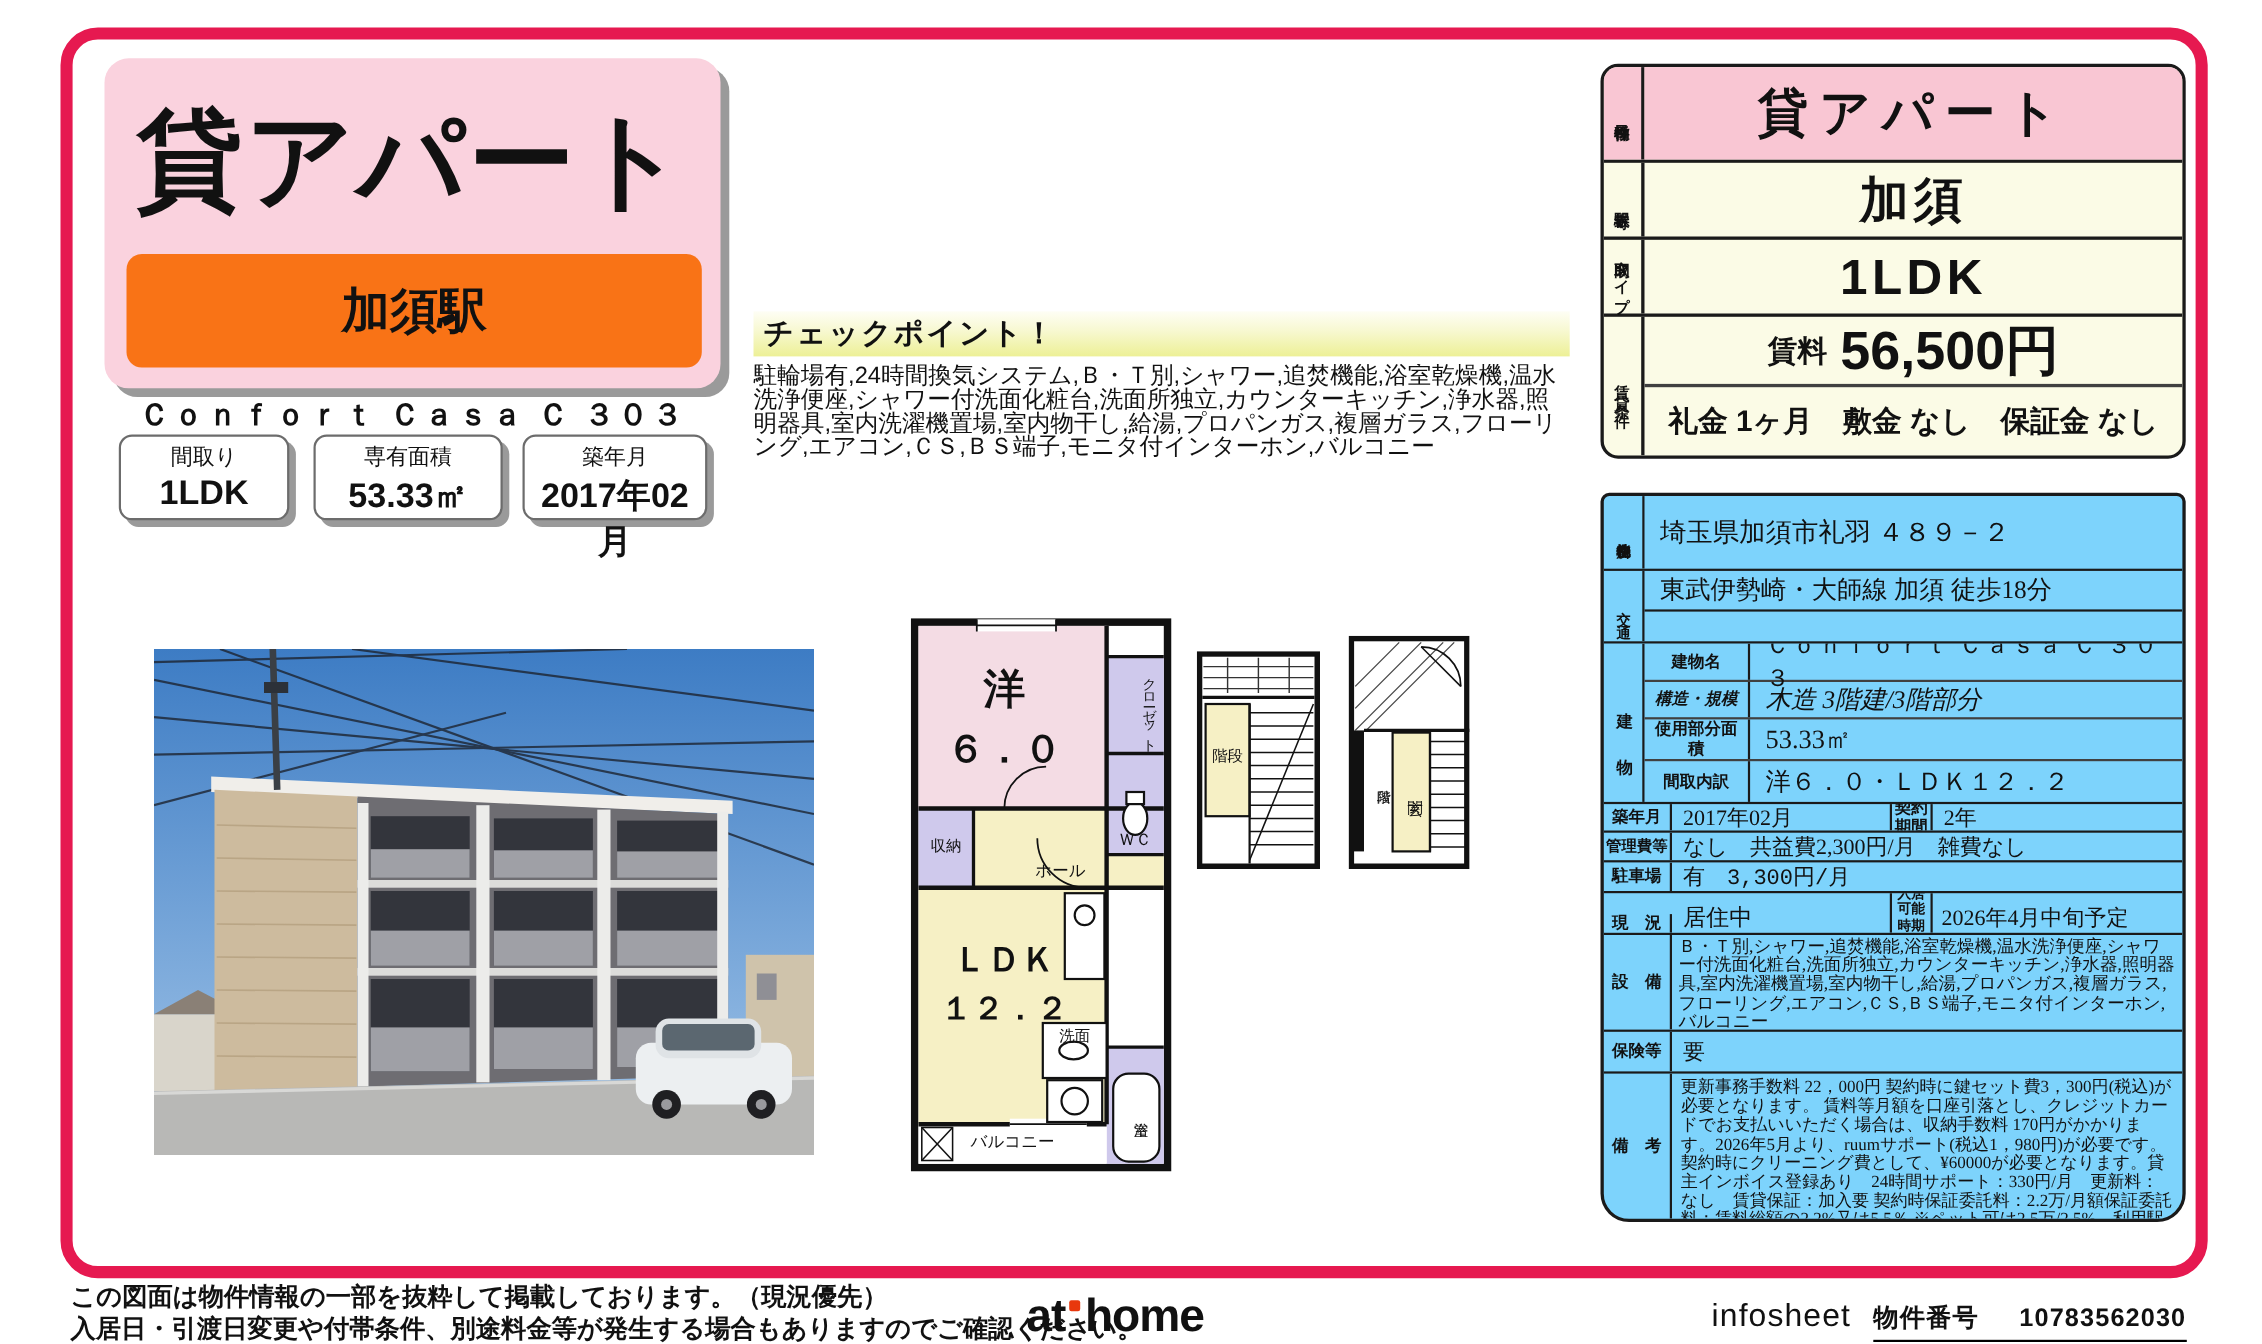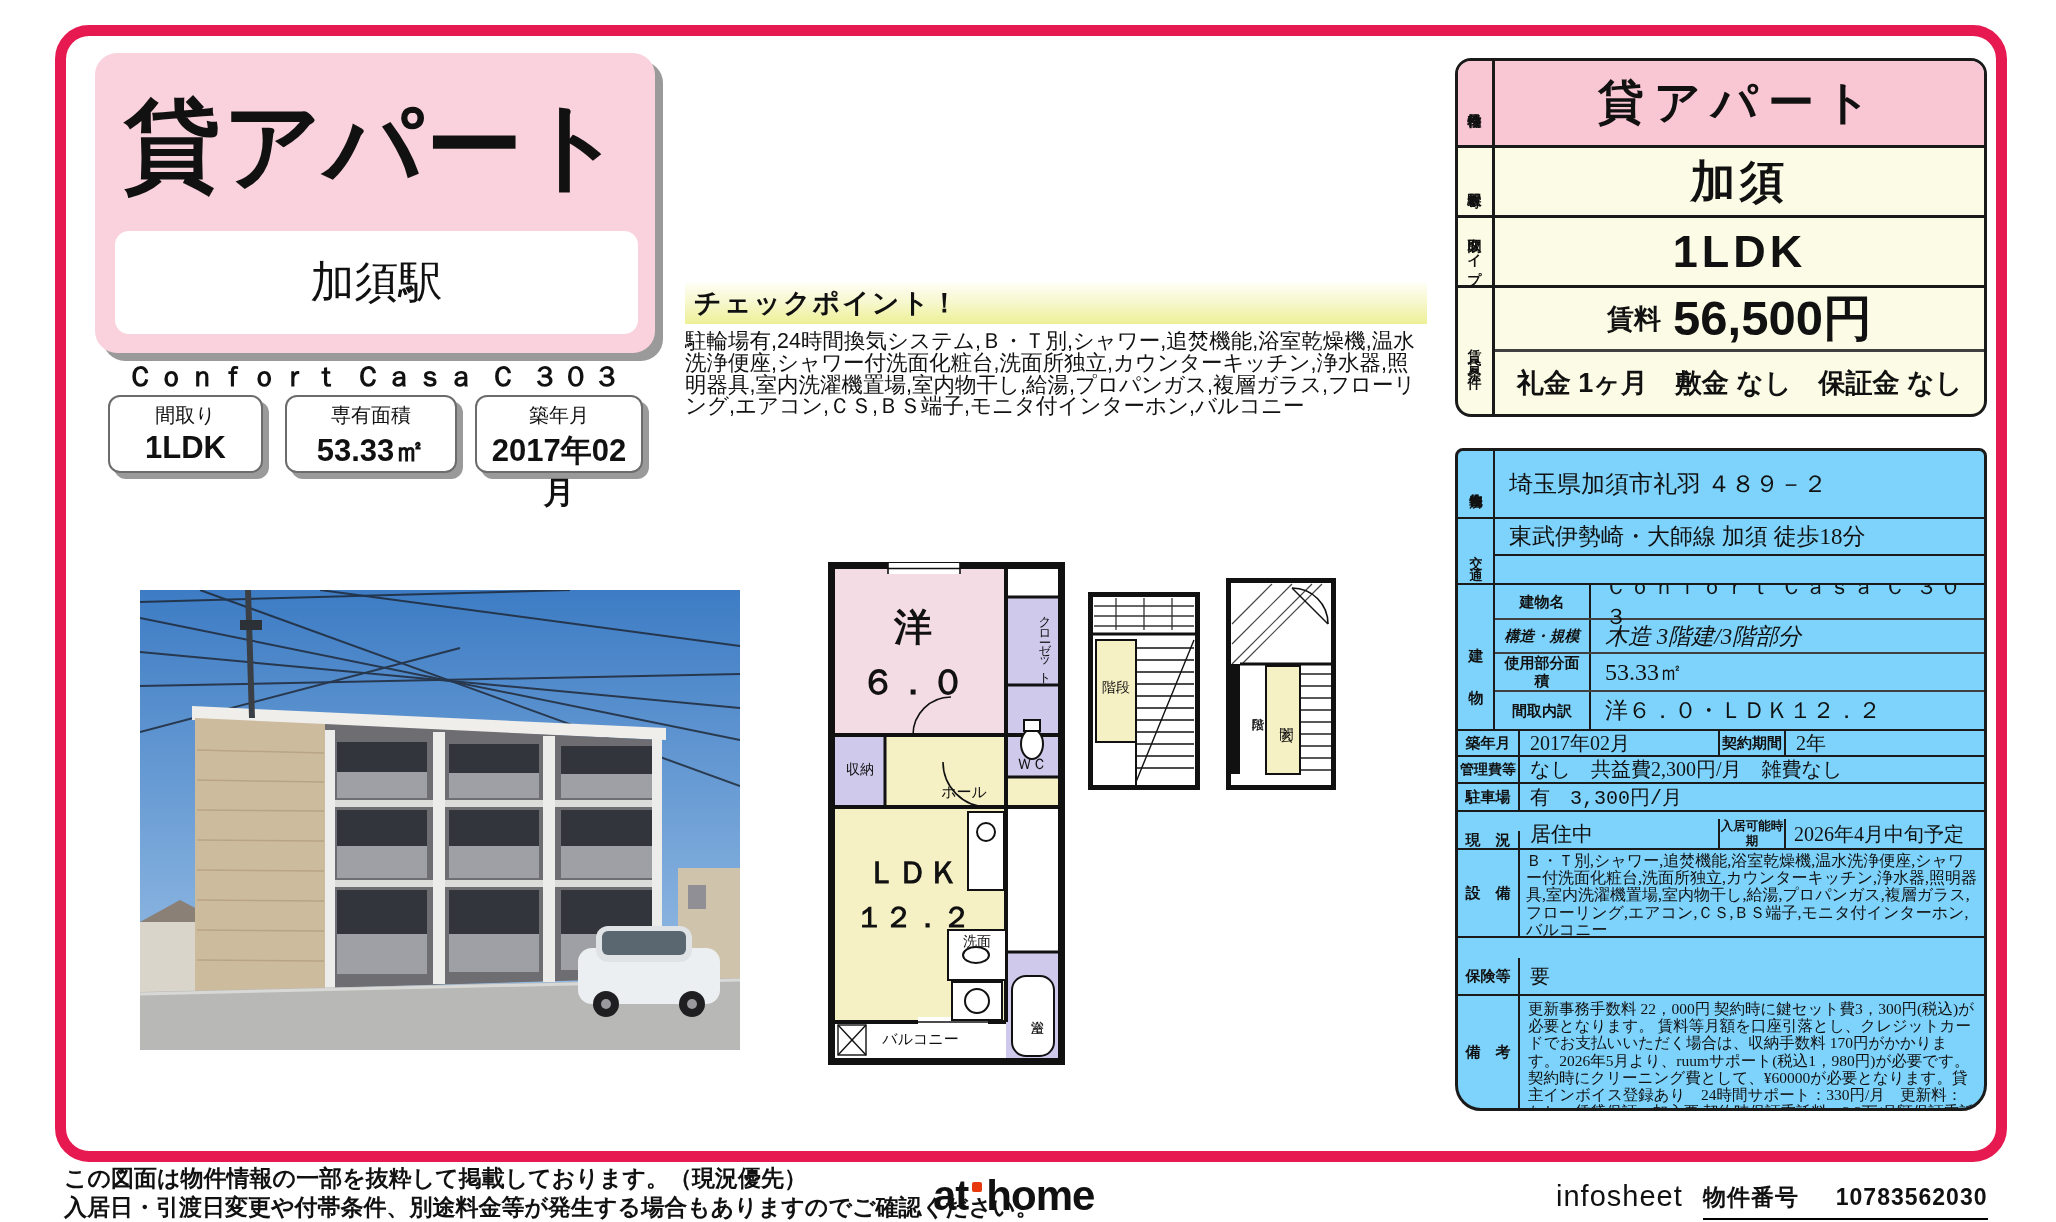--- a/index.html
+++ b/index.html
@@ -9,22 +9,22 @@
   
   .frame { position:absolute; left:55px; top:25px; width:1952px; height:1137px;
            border:11px solid #e61950; border-radius:34px; background:transparent; }
 
   
   .pink-header { position:absolute; left:95px; top:53px; width:560px; height:300px;
                  background:#fad2de; border-radius:22px; box-shadow:8px 8px 0 #9a9a9a; }
   .main-title { position:absolute; left:0; top:0; width:100%; height:176px; line-height:186px;
                 text-align:center; font-size:97px; font-weight:800; letter-spacing:2px; }
   .station-box { position:absolute; left:20px; right:17px; bottom:19px; height:103px;
-                 background:#ffffff; border-radius:14px; display:flex; align-items:center; justify-content:center;
-                 font-size:44px; font-weight:400; }
+                 background:#f97316; border-radius:14px; display:flex; align-items:center; justify-content:center;
+                 font-size:44px; font-weight:700; }
   .building-name { position:absolute; left:95px; top:358px; width:560px; text-align:center;
                    font-size:28px; font-weight:600; letter-spacing:3px; white-space:nowrap; }
 
   
   .sbox { position:absolute; top:395px; height:78px; background:#fff; border:2px solid #6c6c6c;
           border-radius:12px; box-shadow:6px 6px 0 #9a9a9a; text-align:center; padding-top:5px; }
   .sbox .lbl { font-size:20px; font-weight:500; }
   .sbox .val { font-size:31px; font-weight:700; margin-top:1px; }
   .sbox1 { left:108px; width:155px; }
   .sbox2 { left:285px; width:172px; }
@@ -77,21 +77,21 @@
   .dt-vtext { writing-mode:vertical-rl; text-orientation:upright; }
   .dt-hlabel { width:62px; border-right:2px solid #1a1a1a; display:flex; align-items:center; justify-content:center;
                font-size:15px; font-weight:600; text-align:center; line-height:1.15; }
   .serif { font-family:"Liberation Serif","DejaVu Serif",serif; }
   .dt-val { flex:1; display:flex; align-items:center; padding-left:14px; }
   .inner-col { flex:1; display:flex; flex-direction:column; }
   .inner-row { display:flex; border-bottom:2px solid #404040; }
   .inner-row.last { border-bottom:none; flex:1; }
   .inner-lbl { width:96px; border-right:2px solid #1a1a1a; display:flex; align-items:center; justify-content:center;
                font-size:15px; font-weight:600; text-align:center; line-height:1.2; padding:0 8px; }
-  .midlbl { width:68px; border-left:2px solid #1a1a1a; border-right:2px solid #1a1a1a; }
+  .midlbl { width:39px; border-left:2px solid #1a1a1a; border-right:2px solid #1a1a1a; }
 
   
   .disc { position:absolute; left:64px; font-size:23px; font-weight:600; }
   .logo { position:absolute; left:933px; top:1172px; font-size:42px; font-weight:800; letter-spacing:-1px;
           display:flex; align-items:center; }
   .logo .dot { width:10px; height:10px; background:#e8380d; border-radius:2px; margin:0 4px;
                transform:translateY(-9px); }
   .infosheet { position:absolute; left:1556px; top:1180px; font-size:29px; font-weight:500; letter-spacing:1px; }
   .propno { position:absolute; left:1703px; top:1182px; font-size:23px; font-weight:700;
             border-bottom:2px solid #000; padding-bottom:5px; letter-spacing:1px; }
@@ -450,21 +450,21 @@
     <div class="dt-val serif" style="font-size:21px; width:198px; flex:none; padding-left:10px;">居住中</div>
     <div class="dt-hlabel midlbl" style="font-size:12.5px;">入居可能時期</div>
     <div class="dt-val serif" style="font-size:20px; padding-left:8px;">2026年4月中旬予定</div>
   </div>
 
   <div class="dt-row" style="height:88px;">
     <div class="dt-hlabel">設　備</div>
     <div class="serif" style="flex:1; font-size:16px; line-height:17.2px; padding:2px 6px; overflow:hidden;">Ｂ・Ｔ別,シャワー,追焚機能,浴室乾燥機,温水洗浄便座,シャワー付洗面化粧台,洗面所独立,カウンターキッチン,浄水器,照明器具,室内洗濯機置場,室内物干し,給湯,プロパンガス,複層ガラス,フローリング,エアコン,ＣＳ,ＢＳ端子,モニタ付インターホン,バルコニー</div>
   </div>
 
-  <div class="dt-row" style="height:38px;margin-top:20px;">
+  <div class="dt-row" style="height:38px;">
     <div class="dt-hlabel">保険等</div>
     <div class="dt-val serif" style="font-size:20px; padding-left:10px;">要</div>
   </div>
 
   <div class="dt-row last">
     <div class="dt-hlabel">備　考</div>
     <div class="serif" style="flex:1; font-size:15.5px; line-height:17.2px; padding:4px 8px; overflow:hidden;">更新事務手数料 22，000円 契約時に鍵セット費3，300円(税込)が必要となります。 賃料等月額を口座引落とし、クレジットカードでお支払いいただく場合は、収納手数料 170円がかかります。2026年5月より、ruumサポート(税込1，980円)が必要です。契約時にクリーニング費として、¥60000が必要となります。貸主インボイス登録あり　24時間サポート：330円/月　更新料：なし　賃貸保証：加入要 契約時保証委託料：2.2万/月額保証委託料：賃料総額の2.2%又は5.5％ ※ペット可は2.5万/2.5%　利用駅１：ＪＲ高崎線 鴻巣 バス45分 バス停 加須車庫 停歩9分　利用駅２：湘南新宿ライン（前橋～小田原） 鴻巣 バス45分 バス停 加須車庫 停歩9分</div>
   </div>
 </div>
 

